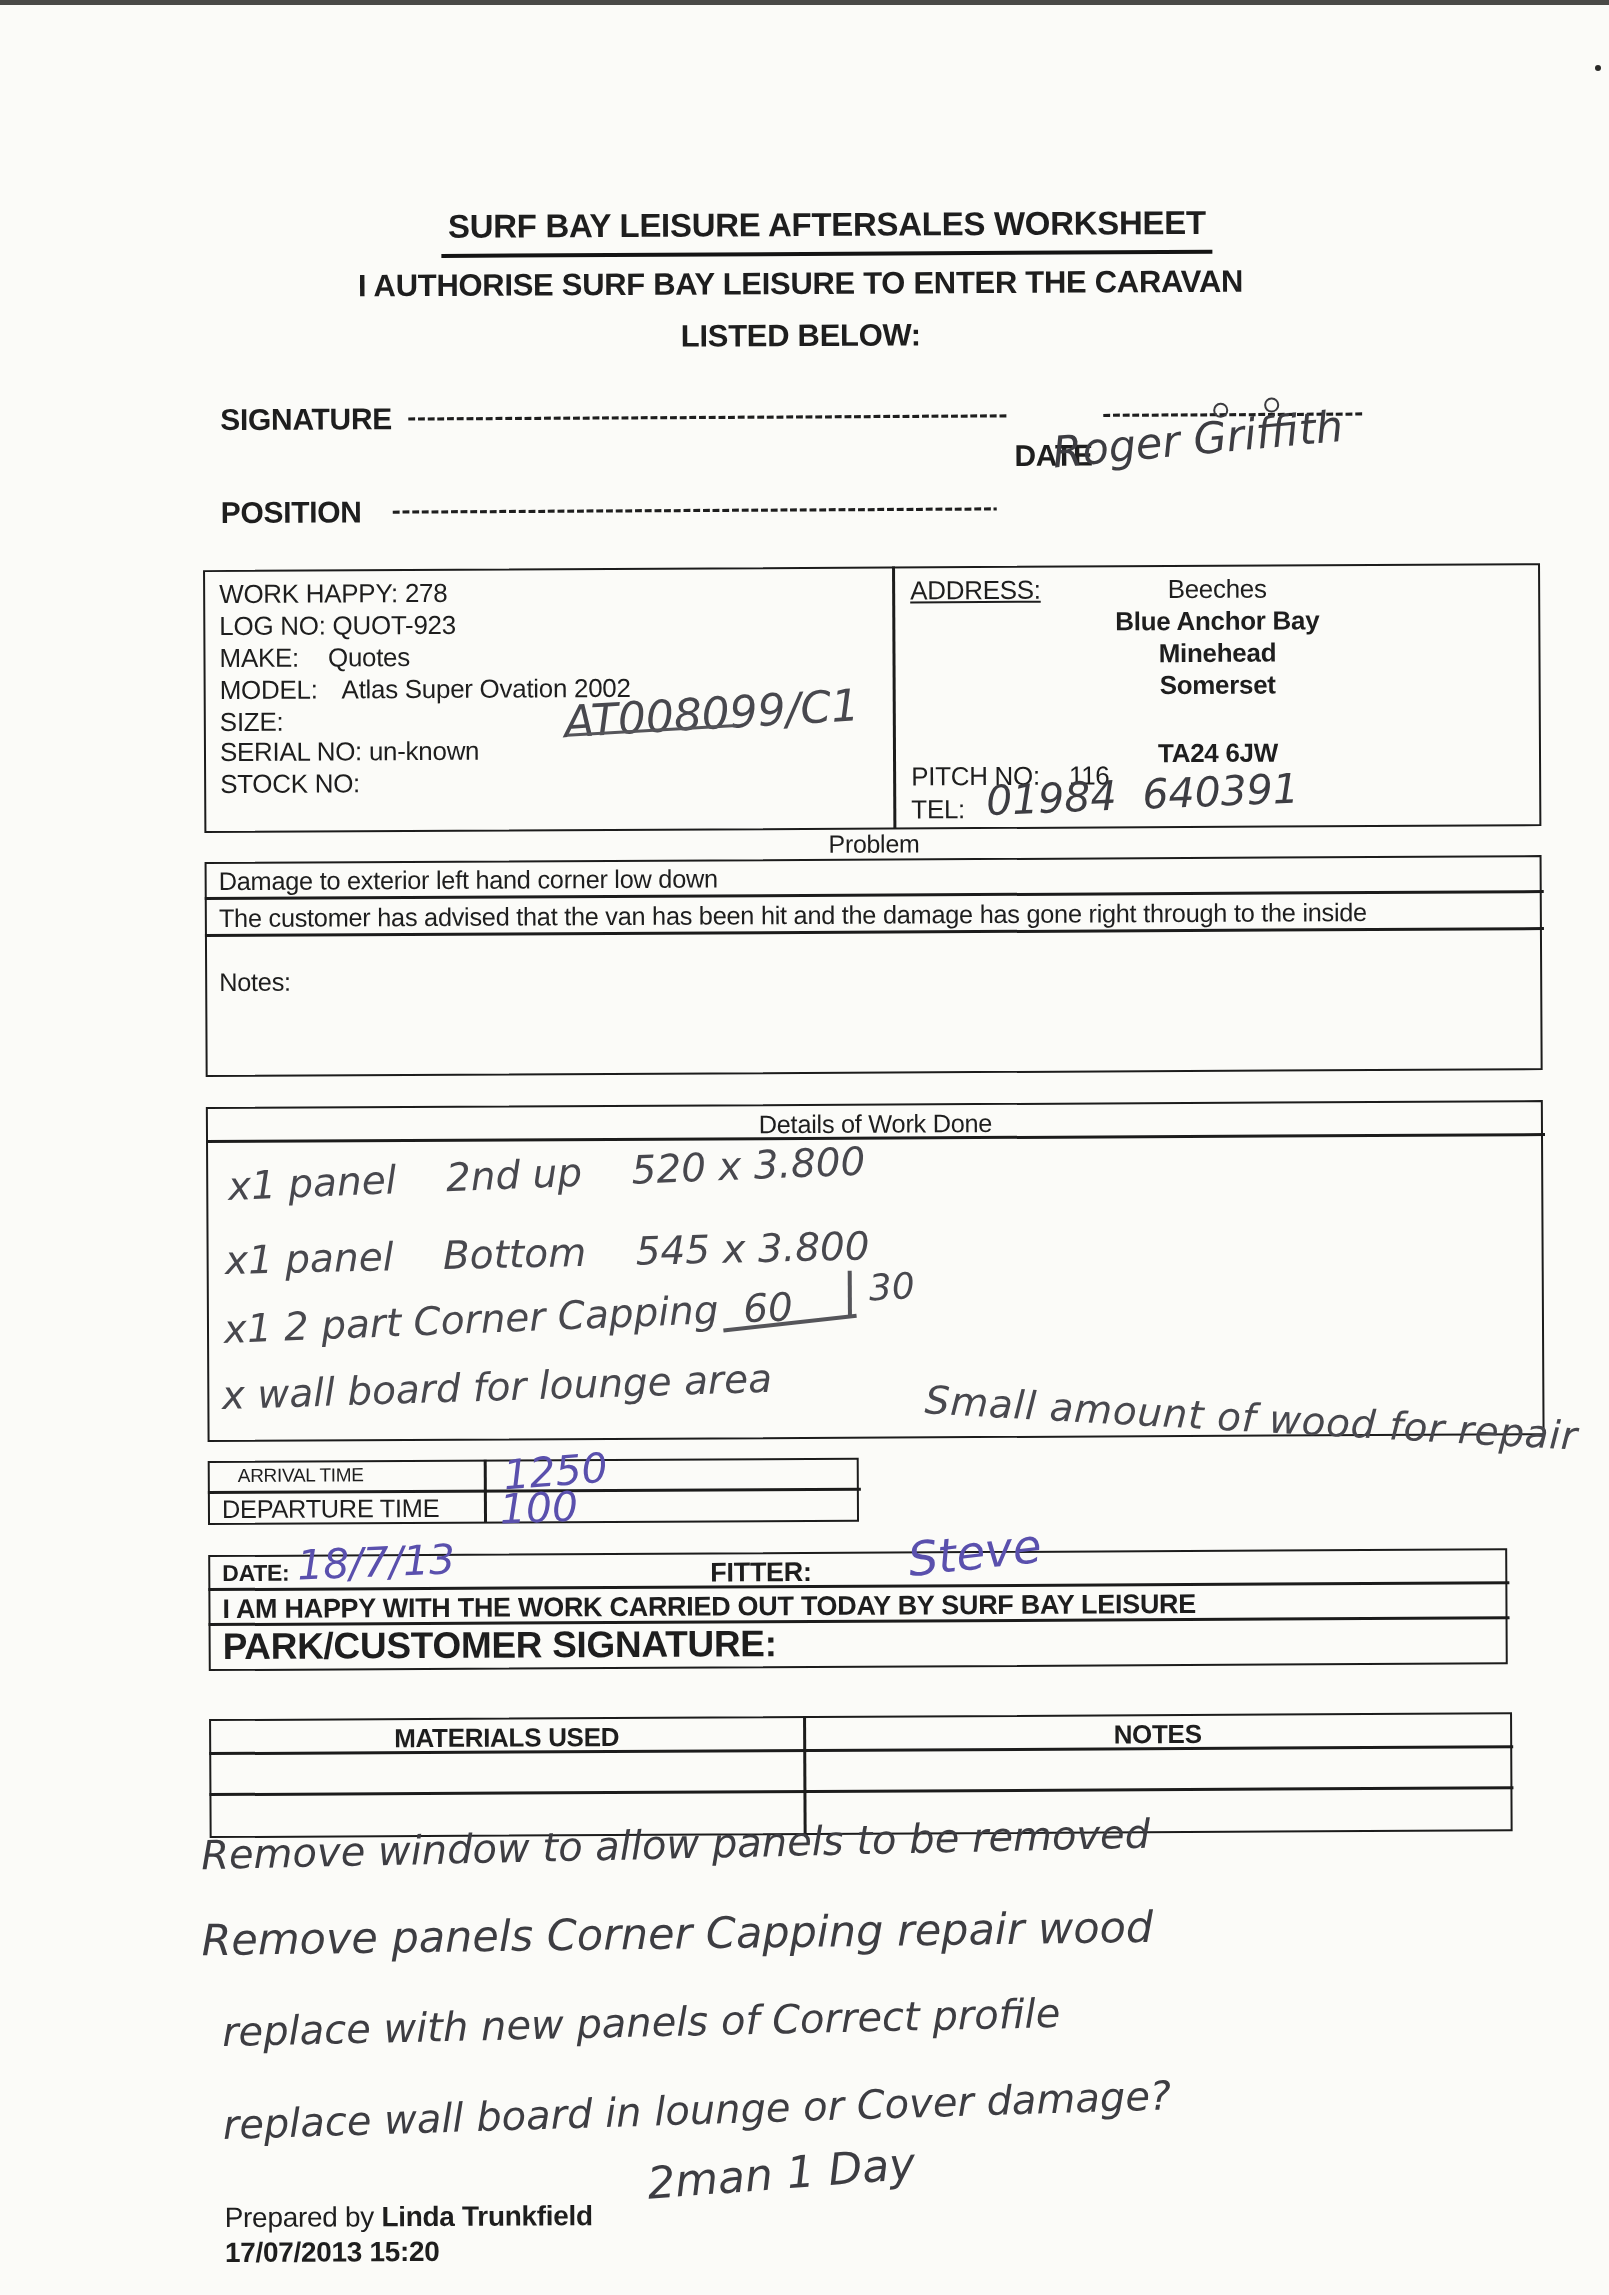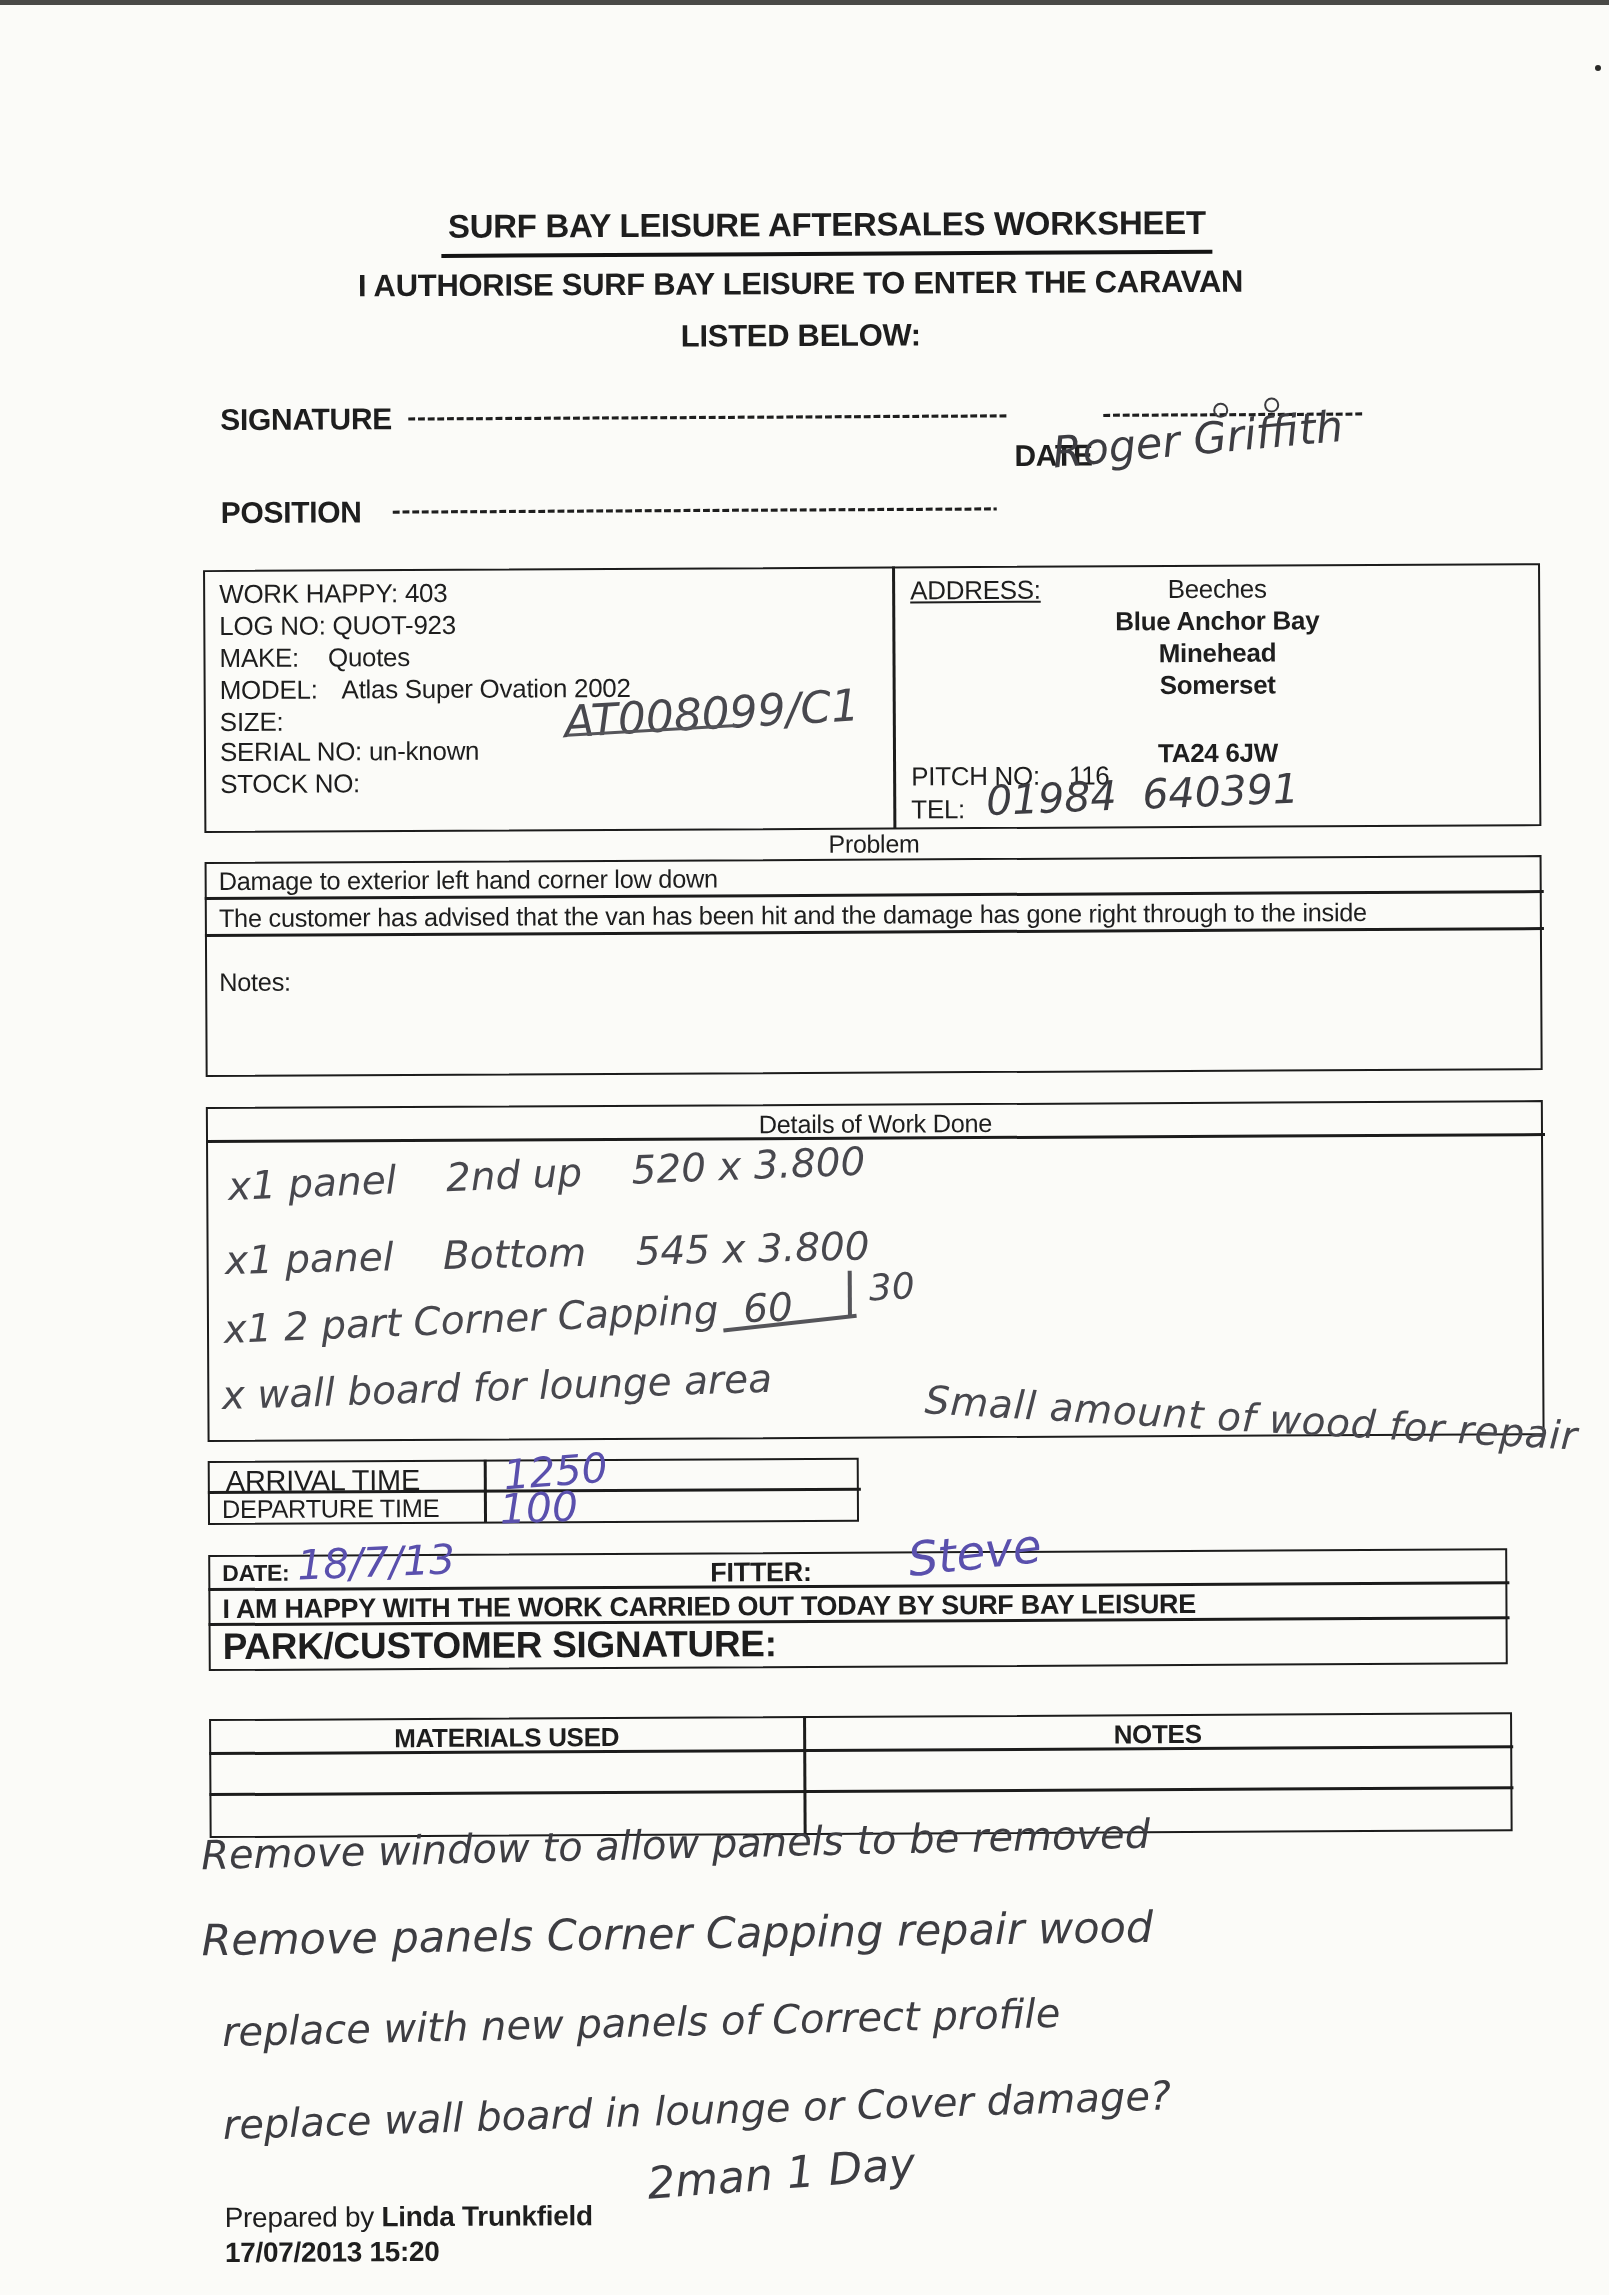--- a/index.html
+++ b/index.html
@@ -49,21 +49,21 @@
     <div class="hw dark" style="left:1054px;top:429px;font-size:43px;transform:rotate(-5deg);transform-origin:left top;">Roger Griffith</div>
     <div class="ring" style="left:1217px;top:405px;"></div>
     <div class="ring" style="left:1268px;top:400px;"></div>
 
     <div class="t b" style="left:224px;top:493px;font-size:30px;">POSITION</div>
     <div class="dashes" style="left:395px;top:493px;width:605px;">------------------------------------------------------------------------</div>
 
     <div class="box" style="left:206px;top:567px;width:1333px;height:259px;"></div>
     <div class="vline" style="left:895px;top:567px;height:262px;"></div>
 
-    <div class="t" style="left:222px;top:576px;"><span>WORK HAPPY:</span> <span>403</span></div>
+    <div class="t" style="left:222px;top:576px;"><span>WORK HAPPY:</span> <span>278</span></div>
     <div class="t" style="left:222px;top:608px;"><span>LOG NO:</span> <span>QUOT-923</span></div>
     <div class="t" style="left:222px;top:640px;"><span>MAKE:</span><span style="padding-left:29px;">Quotes</span></div>
     <div class="t" style="left:222px;top:672px;"><span>MODEL:</span><span style="padding-left:24px;">Atlas Super Ovation 2002</span></div>
     <div class="t" style="left:222px;top:704px;"><span>SIZE:</span></div>
     <div class="t" style="left:222px;top:734px;"><span>SERIAL NO:</span> <span>un-known</span></div>
     <div class="t" style="left:222px;top:766px;"><span>STOCK NO:</span></div>
 
     <div class="hw" style="left:565px;top:695px;font-size:44px;transform:rotate(-3deg);transform-origin:left top;">AT008099/C1</div>
     <div class="strike" style="left:569px;top:728px;width:170px;transform:rotate(-3deg);"></div>
 
@@ -94,21 +94,21 @@
     <div class="hw" style="left:222px;top:1304px;font-size:39px;transform:rotate(-2deg);transform-origin:left top;">x1 2 part Corner Capping  60</div>
     <div class="strike" style="left:722px;top:1321px;width:134px;height:4px;transform:rotate(-6deg);"></div>
     <div class="strike" style="left:847px;top:1271px;width:4px;height:45px;"></div>
     <div class="hw" style="left:867px;top:1268px;font-size:36px;transform:rotate(-3deg);transform-origin:left top;">30</div>
     <div class="hw" style="left:220px;top:1370px;font-size:39px;transform:rotate(-1.5deg);transform-origin:left top;">x wall board for lounge area</div>
     <div class="hw" style="left:925px;top:1378px;font-size:39px;letter-spacing:0.7px;transform:rotate(3.5deg);transform-origin:left top;">Small amount of wood for repair</div>
 
     <div class="box" style="left:206px;top:1458px;width:647px;height:60px;"></div>
     <div class="hline" style="left:206px;top:1488px;width:653px;"></div>
     <div class="vline" style="left:482px;top:1458px;height:63px;"></div>
-    <div class="t" style="left:224px;top:1462px;font-size:29px;text-align:right;">ARRIVAL TIME</div>
+    <div class="t" style="left:236px;top:1462px;font-size:19px;text-align:right;">ARRIVAL TIME</div>
     <div class="t" style="left:220px;top:1492px;font-size:25.4px;">DEPARTURE TIME</div>
     <div class="hw blue" style="left:500px;top:1450px;font-size:41px;transform:rotate(-4deg);transform-origin:left top;">1250</div>
     <div class="hw blue" style="left:497px;top:1484px;font-size:41px;transform:rotate(-2deg);transform-origin:left top;">100</div>
 
     <div class="box" style="left:206px;top:1552px;width:1295px;height:112px;"></div>
     <div class="hline" style="left:206px;top:1585px;width:1301px;"></div>
     <div class="hline" style="left:206px;top:1620px;width:1301px;"></div>
     <div class="t b" style="left:220px;top:1557px;font-size:23px;">DATE:</div>
     <div class="hw blue" style="left:294px;top:1539px;font-size:41px;transform:rotate(-2deg);transform-origin:left top;">18/7/13</div>
     <div class="t b" style="left:708px;top:1557px;font-size:27px;">FITTER:</div>

